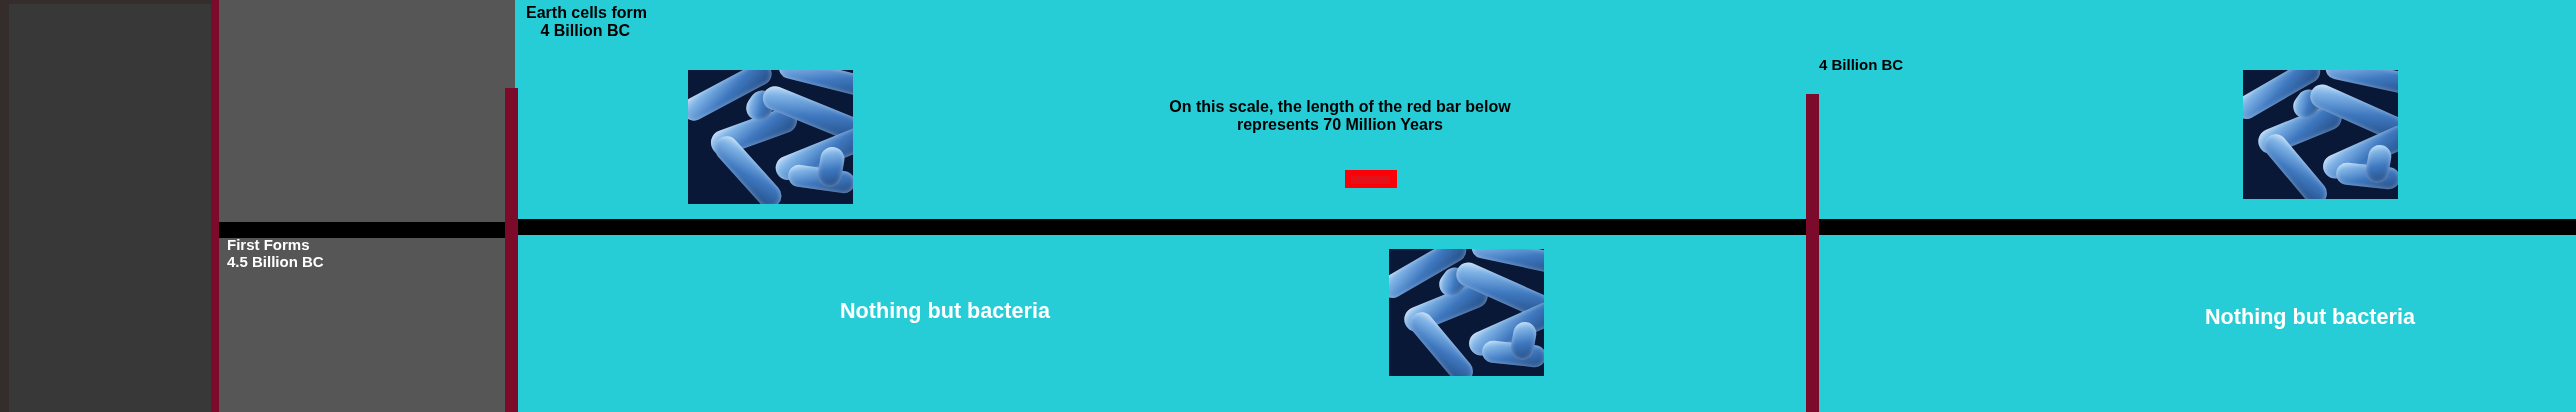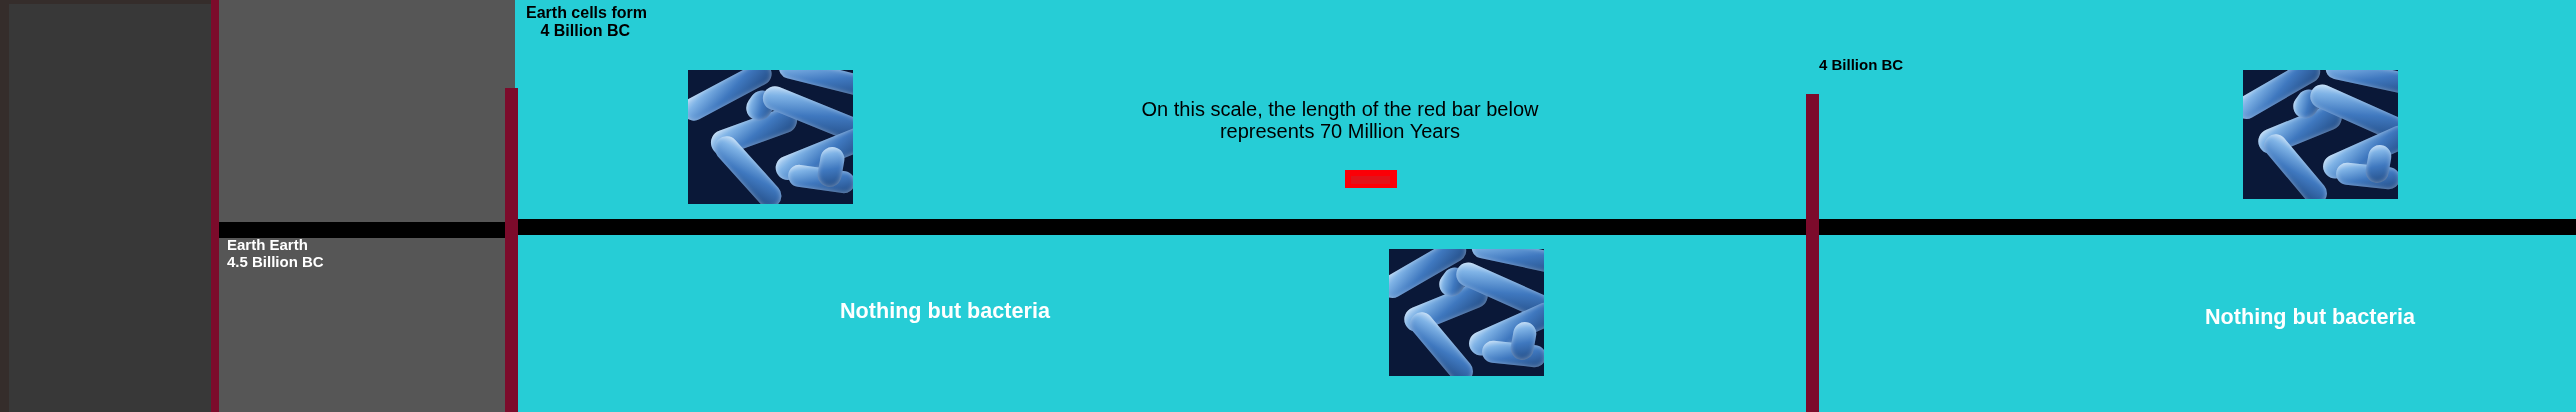--- a/index.html
+++ b/index.html
@@ -35,21 +35,21 @@
   .txt{position:absolute;white-space:pre;line-height:1.12;}
 
   #no-life{left:216px;top:4.1px;width:299px;text-align:center;
            font-size:16px;font-weight:bold;color:#ffffff;}
   #earth-forms{left:227px;top:237px;font-size:15px;font-weight:bold;color:#ffffff;}
 
   #first-cells{left:526px;top:4.1px;font-size:16px;font-weight:bold;color:#000000;}
   #first-cells .l2{display:block;padding-left:14.4px;}
 
   #scale-note{left:1072px;top:98px;width:536px;text-align:center;
-              font-size:20px;font-weight:normal;color:#000000;}
+              font-size:16px;font-weight:bold;color:#000000;}
 
   #red-bar-outer{position:absolute;left:1345px;top:170px;width:52px;height:17.5px;background:#fb0007;}
   #red-bar-inner{position:absolute;left:1351px;top:176px;width:39px;height:8.2px;background:#e31219;}
 
   #two-billion{left:1819px;top:57px;font-size:15px;font-weight:bold;color:#000000;}
 
   #nothing-1{left:840px;top:299px;font-size:21.6px;font-weight:bold;color:#ffffff;}
   #nothing-2{left:2205px;top:305px;font-size:21.6px;font-weight:bold;color:#ffffff;}
 
   
@@ -71,21 +71,21 @@
   <div class="panel" id="grey-panel"></div>
   <div class="panel" id="cyan-panel"></div>
 
   <div class="black-bar" id="black-bar-grey"></div>
   <div class="black-bar" id="black-bar-cyan"></div>
 
   <div class="vdiv" id="div-maroon-1"></div>
   <div class="vdiv" id="div-maroon-2"></div>
   <div class="vdiv" id="div-maroon-3"></div>
 
-  <div class="txt" id="earth-forms"><span>Earth Earth</span><br><span>4.5 Billion BC</span></div>
+  <div class="txt" id="earth-forms"><span>First Forms</span><br><span>4.5 Billion BC</span></div>
 
   <div class="txt" id="first-cells"><span>Earth cells form</span><span class="l2">4 Billion BC</span></div>
 
   <div class="bact" style="left:688px;top:70px;width:165px;height:134px;">
     <div class="bactdots"></div>
     <div class="rod" style="left:-10.3px;top:10.3px;width:98px;height:23px;transform:rotate(-28deg);"></div>
     <div class="rod" style="left:20.6px;top:49px;width:90px;height:25px;transform:rotate(-20deg);"></div>
     <div class="rod" style="left:57px;top:23px;width:31px;height:25px;transform:rotate(-55deg);"></div>
     <div class="rod" style="left:72px;top:31px;width:103px;height:24px;transform:rotate(22deg);"></div>
     <div class="rod" style="left:90px;top:-2.6px;width:98px;height:20.6px;transform:rotate(14deg);"></div>

